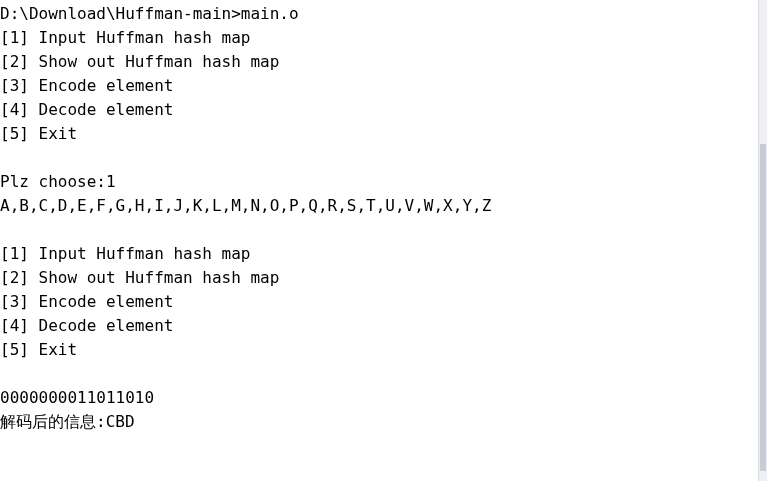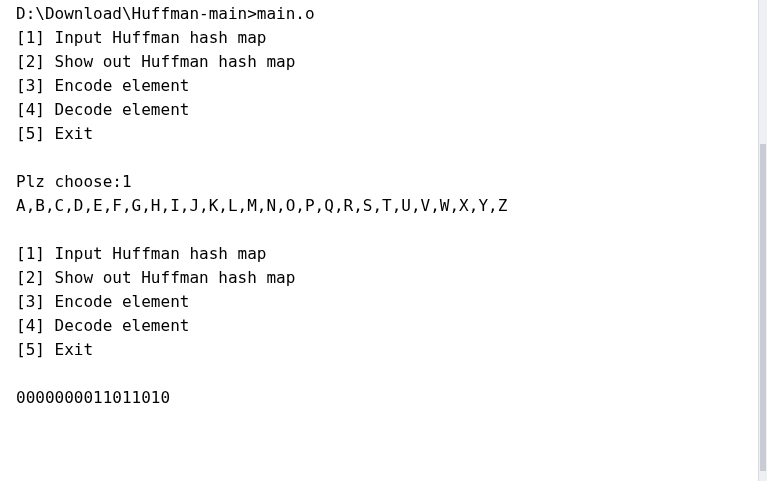--- a/index.html
+++ b/index.html
@@ -12,21 +12,21 @@
     overflow: hidden;
   }
   .console {
     display: flex;
     width: 767px;
     height: 481px;
     background: #ffffff;
   }
   .output {
     flex: 1 1 auto;
-    padding: 2px 0 0 16px;
+    padding: 2px 0 0 0;
     overflow: hidden;
   }
   .line {
     font-size: 16px;
     line-height: 24px;
     min-height: 24px;
     color: #000000;
     white-space: pre;
     letter-spacing: 0;
   }
@@ -61,17 +61,18 @@
     <div class="line">Plz choose:1</div>
     <div class="line">A,B,C,D,E,F,G,H,I,J,K,L,M,N,O,P,Q,R,S,T,U,V,W,X,Y,Z</div>
     <div class="line"></div>
     <div class="line">[1] Input Huffman hash map</div>
     <div class="line">[2] Show out Huffman hash map</div>
     <div class="line">[3] Encode element</div>
     <div class="line">[4] Decode element</div>
     <div class="line">[5] Exit</div>
     <div class="line"></div>
     <div class="line">0000000011011010</div>
+    <div class="line">解码后的信息:CBD</div>
   </div>
   <div class="scrollbar">
     <div class="scrollbar-thumb"></div>
   </div>
 </div>
 
 </body></html>

